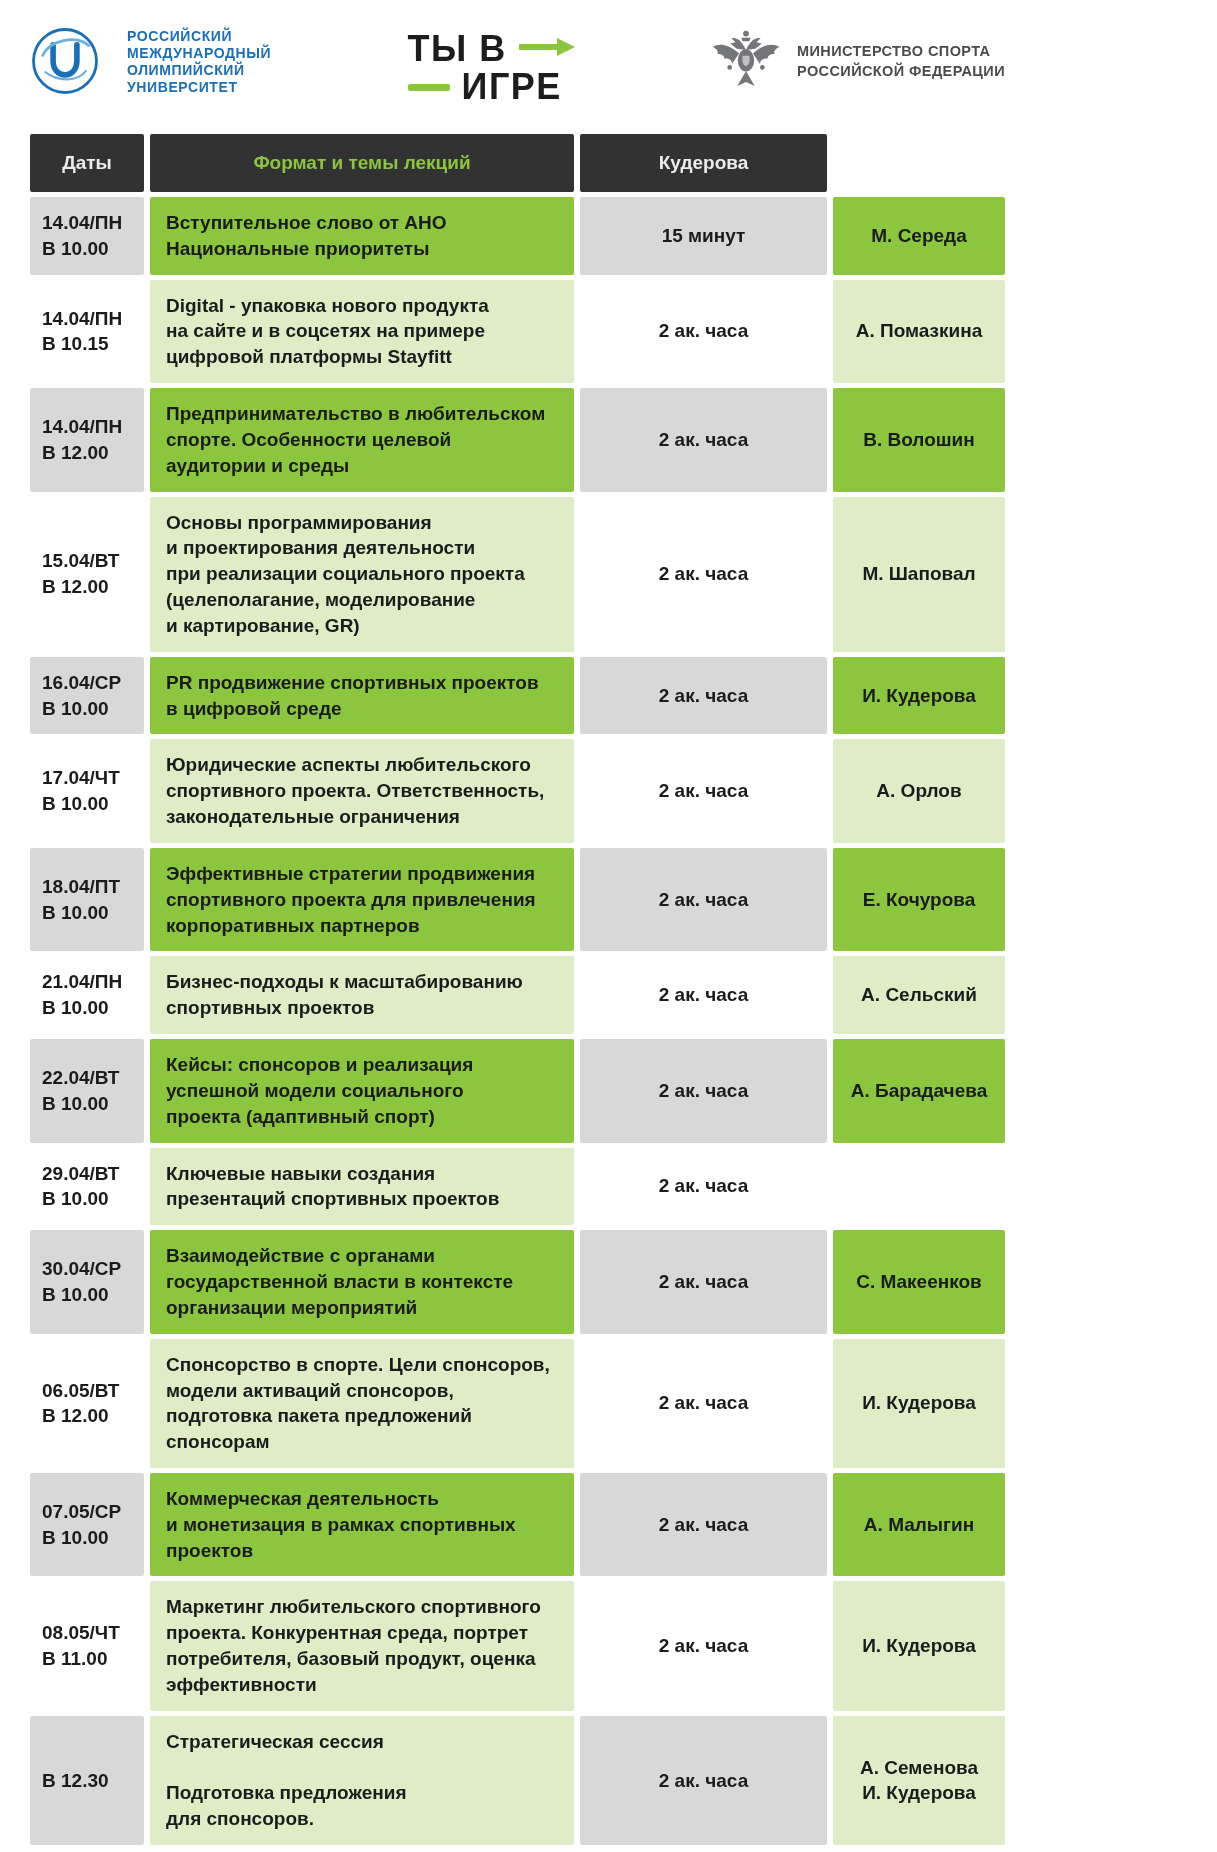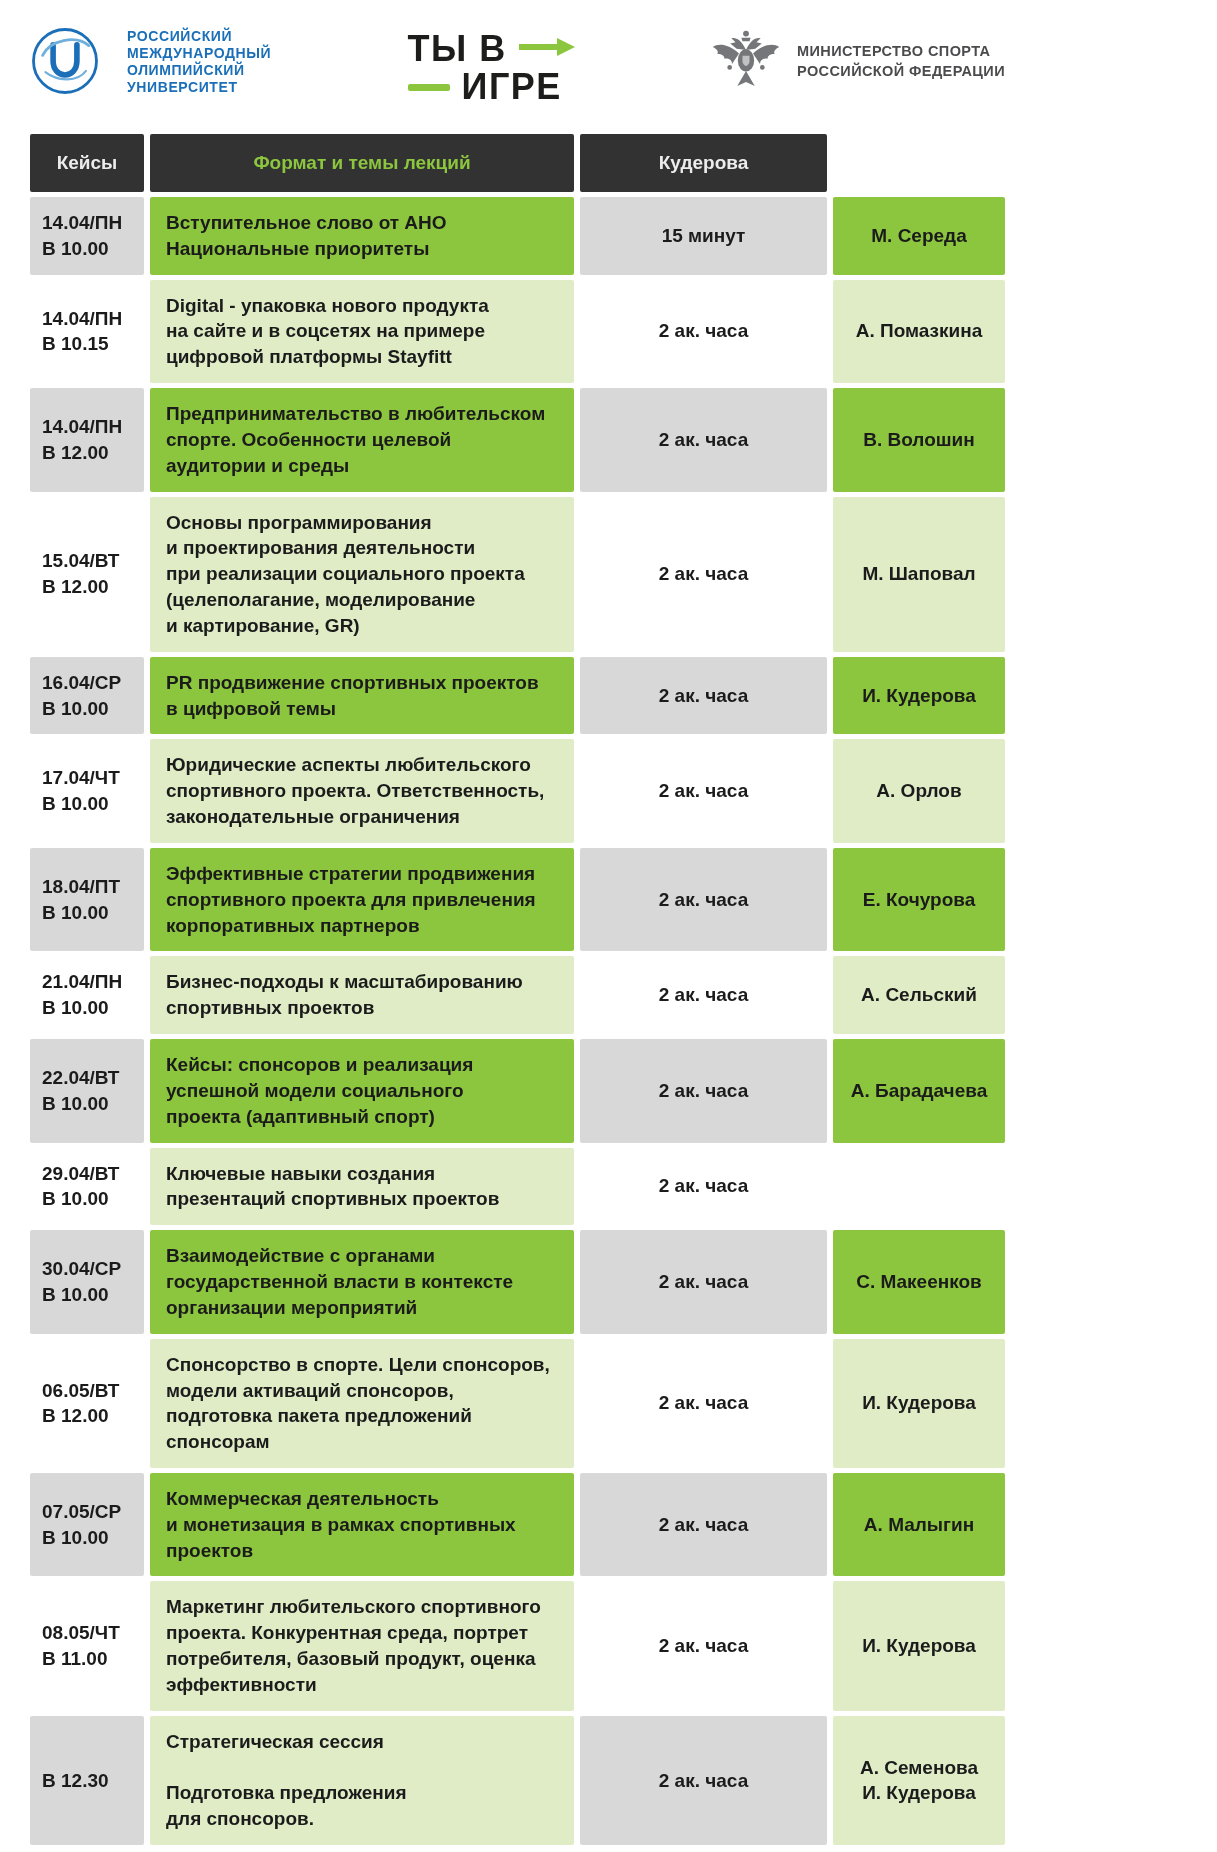--- a/index.html
+++ b/index.html
@@ -146,21 +146,21 @@
       <div class="ministry-text">
         <div>МИНИСТЕРСТВО СПОРТА</div>
         <div>РОССИЙСКОЙ ФЕДЕРАЦИИ</div>
       </div>
     </div>
 
   </header>
 
   <main class="table">
     <div class="grid thead">
-      <div class="cell">Кейсы</div>
+      <div class="cell">Даты</div>
       <div class="cell green-text">Формат и темы лекций</div>
       <div class="cell">Кудерова</div>
     </div>
     <div id="rows">
   <div class="grid row bright gray-alt">
     <div class="cell date-cell">14.04/ПН
 В 10.00</div>
     <div class="cell topic-cell">Вступительное слово от АНО
 Национальные приоритеты</div>
     <div class="cell duration-cell">15 минут</div>
@@ -196,21 +196,21 @@
 (целеполагание, моделирование
 и картирование, GR)</div>
     <div class="cell duration-cell">2 ак. часа</div>
     <div class="cell expert-cell">М. Шаповал</div>
   </div>
 
   <div class="grid row bright gray-alt">
     <div class="cell date-cell">16.04/СР
 В 10.00</div>
     <div class="cell topic-cell">PR продвижение спортивных проектов
-в цифровой темы</div>
+в цифровой среде</div>
     <div class="cell duration-cell">2 ак. часа</div>
     <div class="cell expert-cell">И. Кудерова</div>
   </div>
 
   <div class="grid row pale">
     <div class="cell date-cell">17.04/ЧТ
 В 10.00</div>
     <div class="cell topic-cell">Юридические аспекты любительского
 спортивного проекта. Ответственность,
 законодательные ограничения</div>

